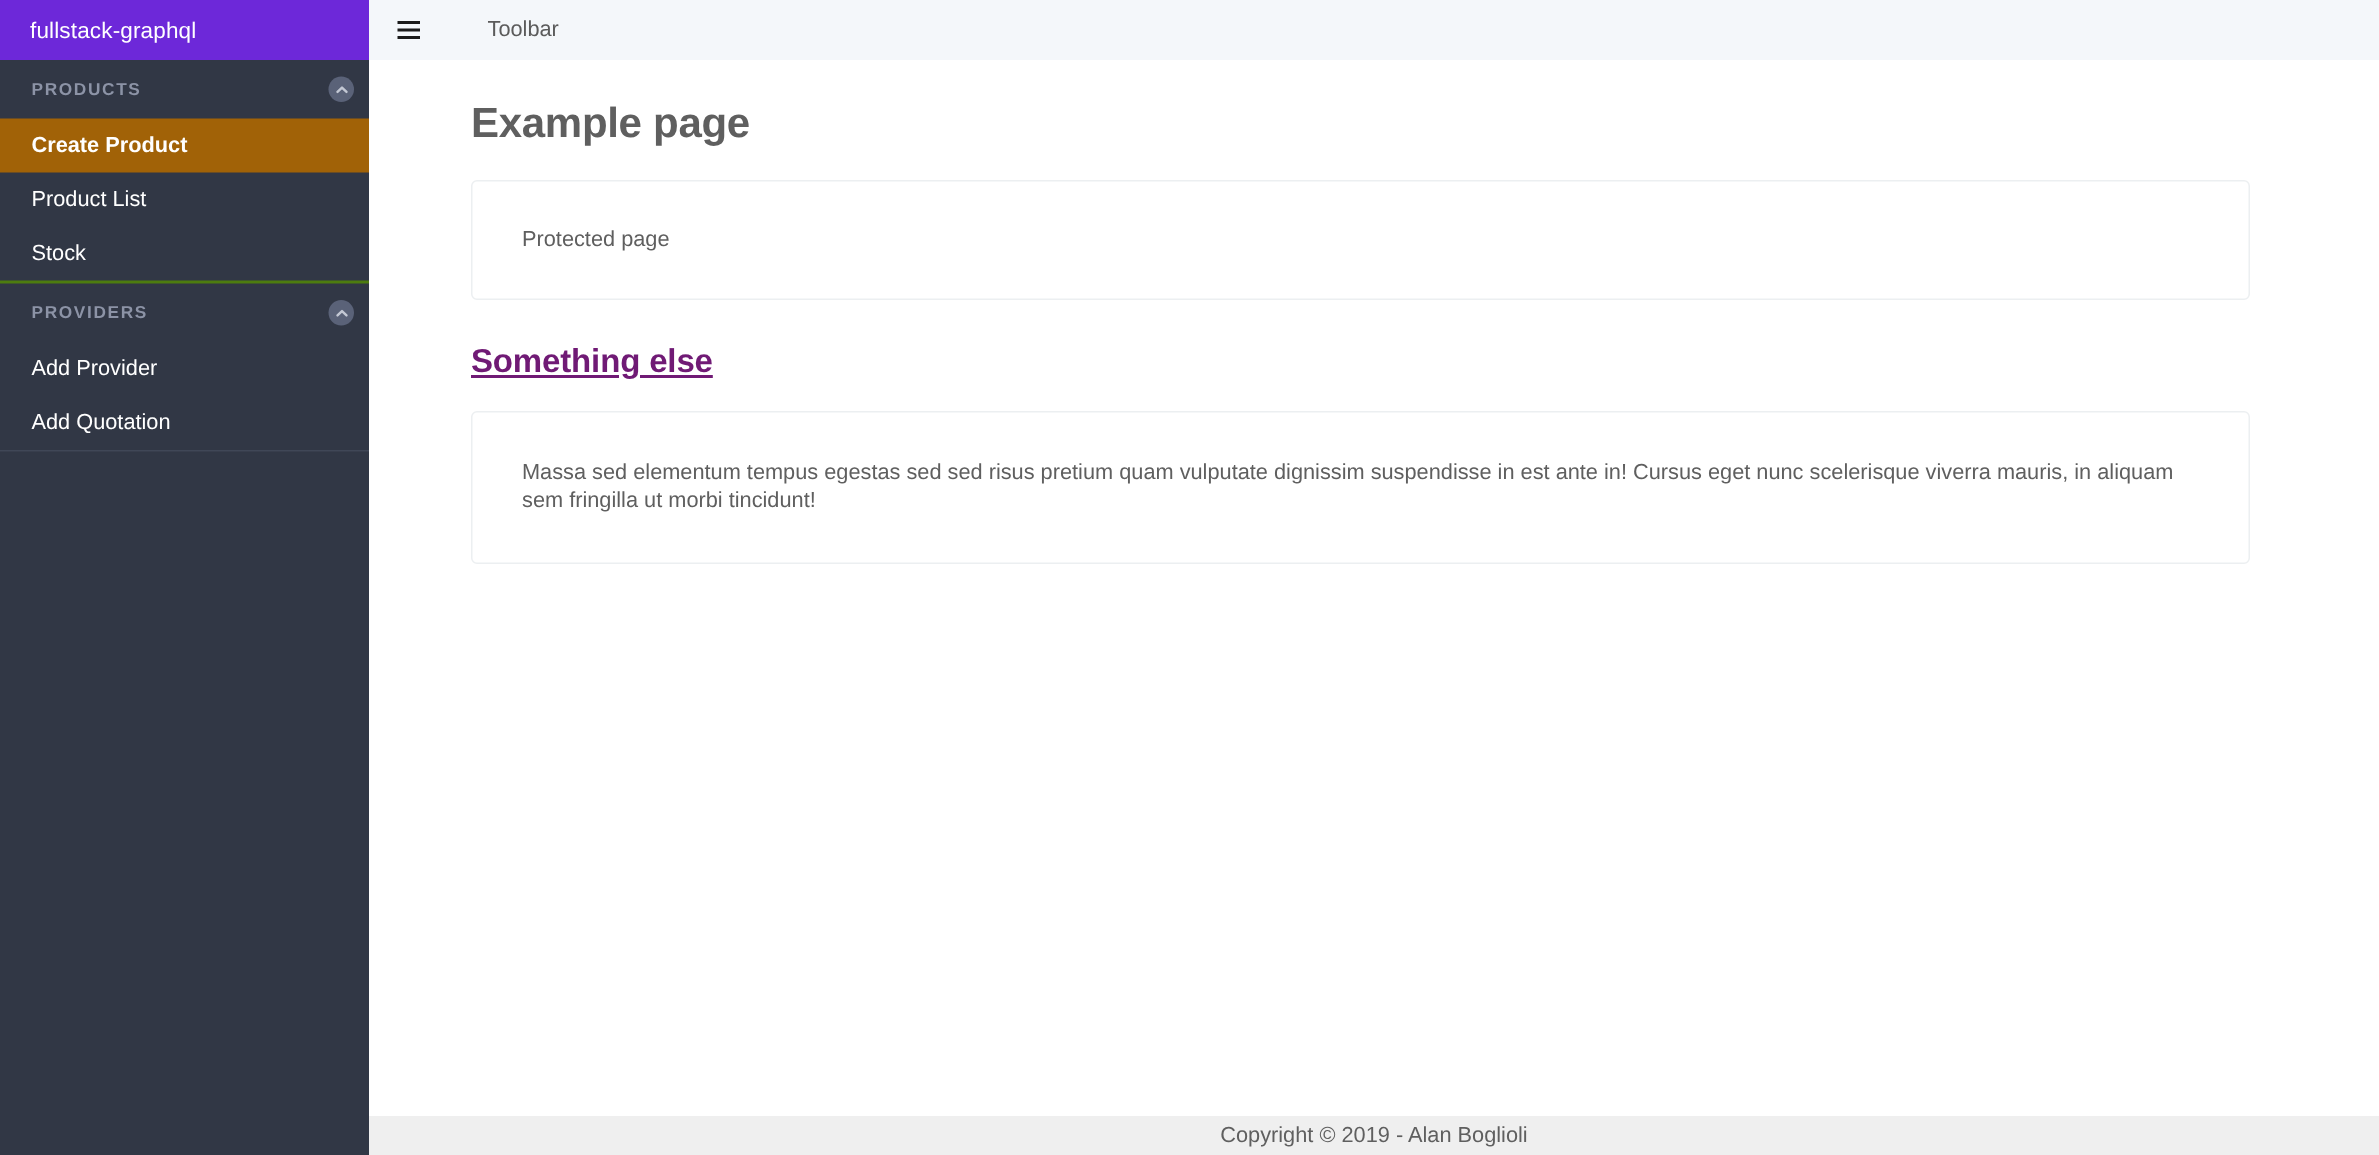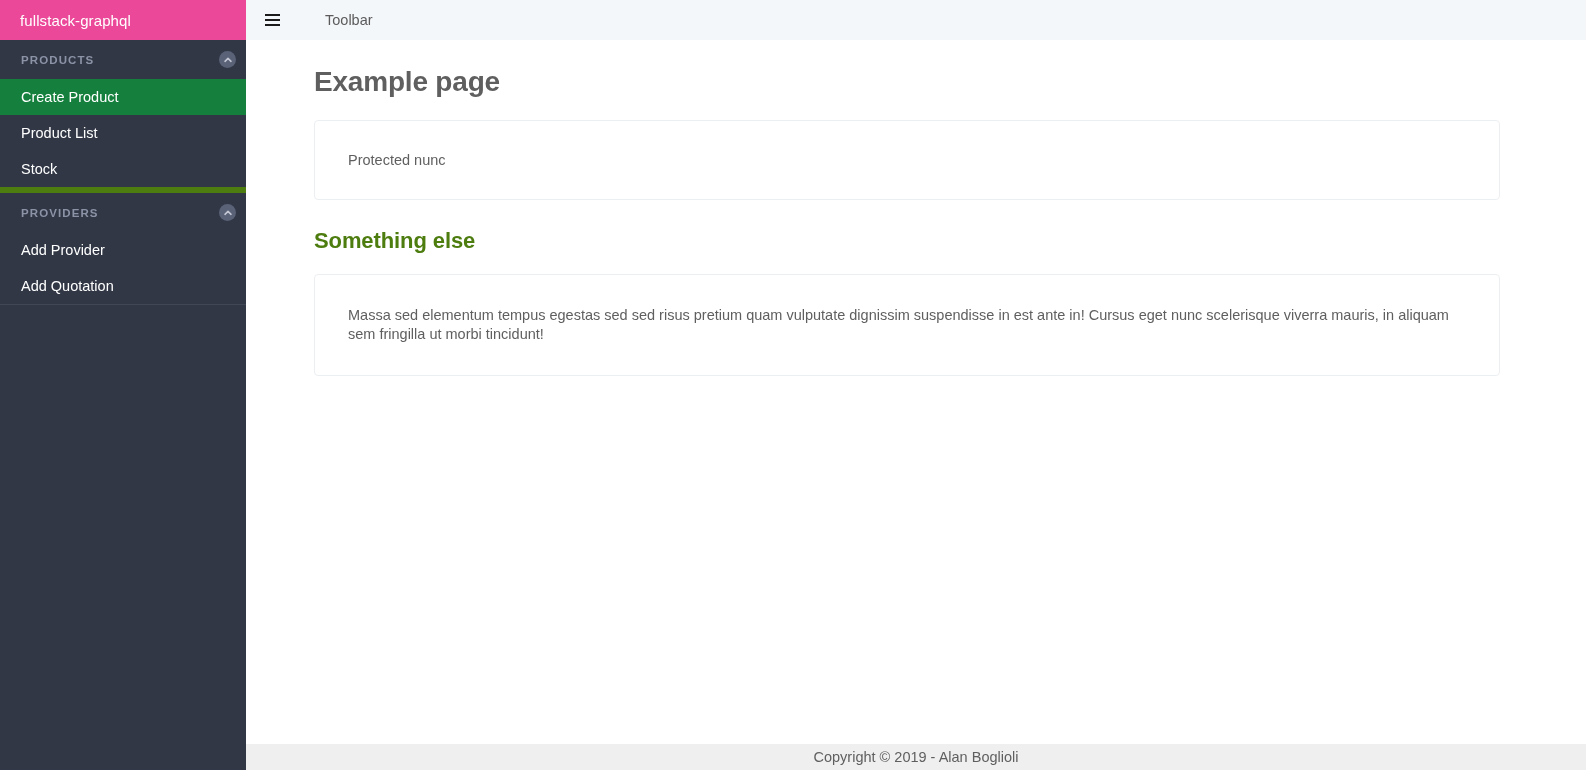--- a/index.html
+++ b/index.html
@@ -31,35 +31,35 @@
     min-width: 246px;
     height: 770px;
     background: #313745;
     display: flex;
     flex-direction: column;
   }
 
   .brand {
     height: 40px;
     min-height: 40px;
-    background: #ec4899;
+    background: #6d28d9;
     display: flex;
     align-items: center;
     padding-left: 20px;
   }
   .brand-title {
     color: #ffffff;
     font-size: 15px;
     font-weight: 400;
     letter-spacing: .1px;
   }
 
   .nav-section { width: 100%; }
 
-  .nav-section.with-top-rule { border-top: 6px solid #4d7c0f; }
+  .nav-section.with-top-rule { border-top: 2px solid #4d7c0f; }
   .nav-section.with-bottom-rule { border-bottom: 1px solid #404757; }
 
   .section-header {
     height: 39px;
     display: flex;
     align-items: center;
     justify-content: space-between;
     padding: 0 10px 0 21px;
   }
   .section-title {
@@ -85,22 +85,22 @@
     display: flex;
     align-items: center;
     padding-left: 21px;
     color: #ffffff;
     font-size: 14.5px;
     font-weight: 400;
     cursor: pointer;
     user-select: none;
   }
   .nav-item.active {
-    background: #15803d;
-    font-weight: 400;
+    background: #a16207;
+    font-weight: 700;
   }
 
   
   .main {
     flex: 1;
     height: 770px;
     display: flex;
     flex-direction: column;
     background: #ffffff;
     position: relative;
@@ -163,23 +163,24 @@
 
   .card-text {
     font-size: 14.5px;
     line-height: 1.28;
     color: #5f5f5f;
   }
 
   .section-title-lg {
     font-size: 22px;
     font-weight: 700;
-    color: #4d7c0f;
+    color: #701a75;
     margin-bottom: 20px;
     letter-spacing: -0.1px;
+    text-decoration: underline;
   }
 
   
   .footer {
     position: absolute;
     left: 246px;
     right: 0;
     bottom: 0;
     height: 26px;
     background: #efefef;
@@ -252,21 +253,21 @@
         <span></span>
       </div>
       <span class="toolbar-title">Toolbar</span>
     </div>
 
     <div class="content">
 
       <h1 class="page-title">Example page</h1>
 
       <div class="card short">
-        <p class="card-text">Protected nunc</p>
+        <p class="card-text">Protected page</p>
       </div>
 
       <h2 class="section-title-lg">Something else</h2>
 
       <div class="card tall">
         <p class="card-text">Massa sed elementum tempus egestas sed sed risus pretium quam vulputate dignissim suspendisse in est ante in! Cursus eget nunc scelerisque viverra mauris, in aliquam sem fringilla ut morbi tincidunt!</p>
       </div>
 
     </div>
 

